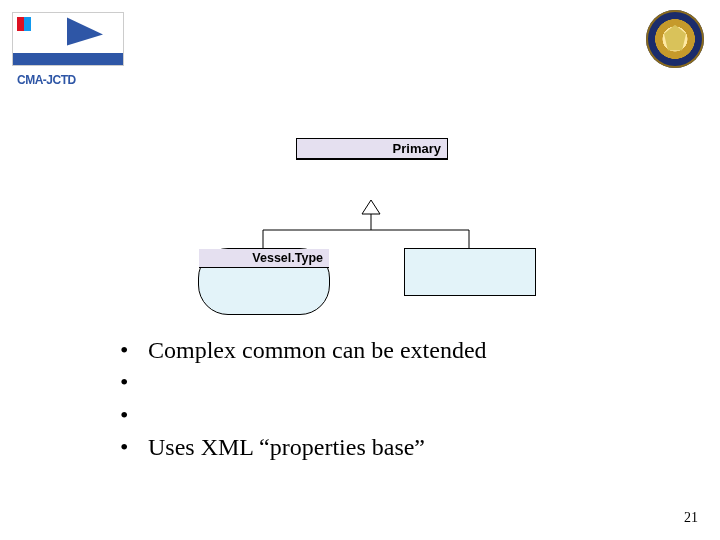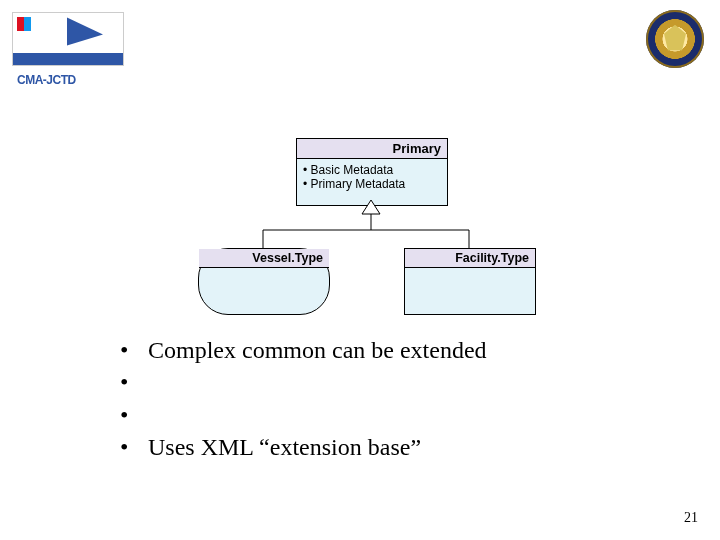--- a/index.html
+++ b/index.html
@@ -150,32 +150,27 @@
     <div class="sail"></div>
     <div class="text">CMA-JCTD</div>
     <div class="sub"></div>
   </div>
 
   <div class="seal"></div>
 
 
   <div class="uml-box parent-box">
     <div class="uml-head">Primary</div>
-    <div class="uml-body">
-      <div>Basic Metadata</div>
-      <div>Primary Metadata</div>
-    </div>
   </div>
 
   <div class="uml-box child-a">
     <div class="uml-head">Vessel.Type</div>
     <div class="uml-body"></div>
   </div>
   <div class="uml-box child-b">
-    <div class="uml-head">Facility.Type</div>
     <div class="uml-body"></div>
   </div>
 
   <svg class="connector" style="left:0; top:0;" width="720" height="540">
 
     <polygon points="371,200 362,214 380,214" fill="#ffffff" stroke="#000"></polygon>
 
     <line x1="371" y1="214" x2="371" y2="230" stroke="#000"></line>
 
     <line x1="263" y1="230" x2="469" y2="230" stroke="#000"></line>
@@ -191,18 +186,18 @@
       <span>Complex common can be extended</span>
     </div>
     <div class="row">
       <span class="dot">•</span>
     </div>
     <div class="row">
       <span class="dot">•</span>
     </div>
     <div class="row">
       <span class="dot">•</span>
-      <span>Uses XML “extension base”</span>
+      <span>Uses XML “properties base”</span>
     </div>
   </div>
 
   <div class="page-num">21</div>
 </div>
 
 </body></html>

